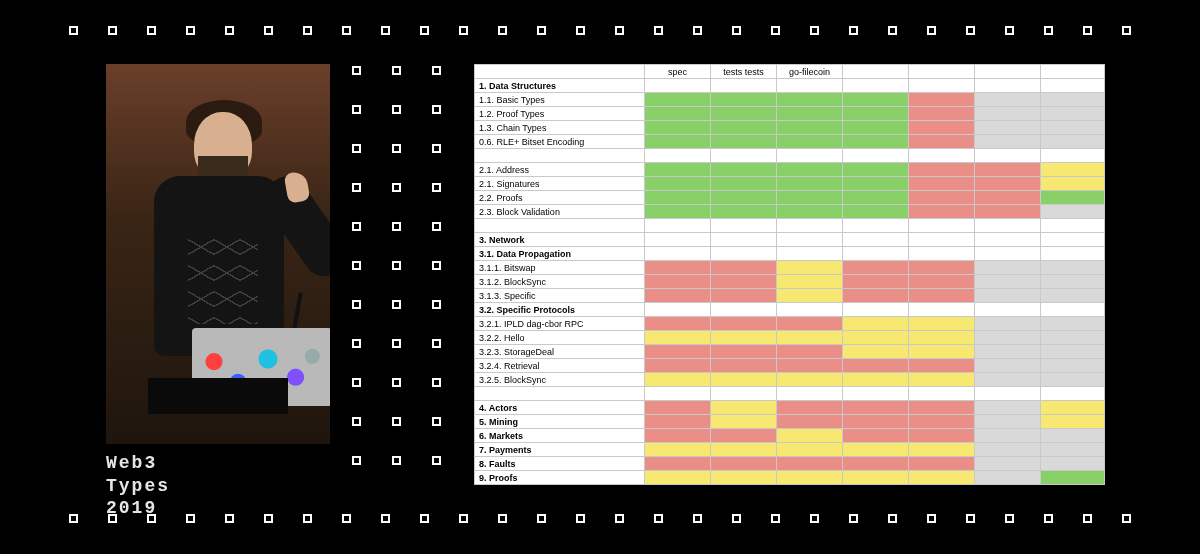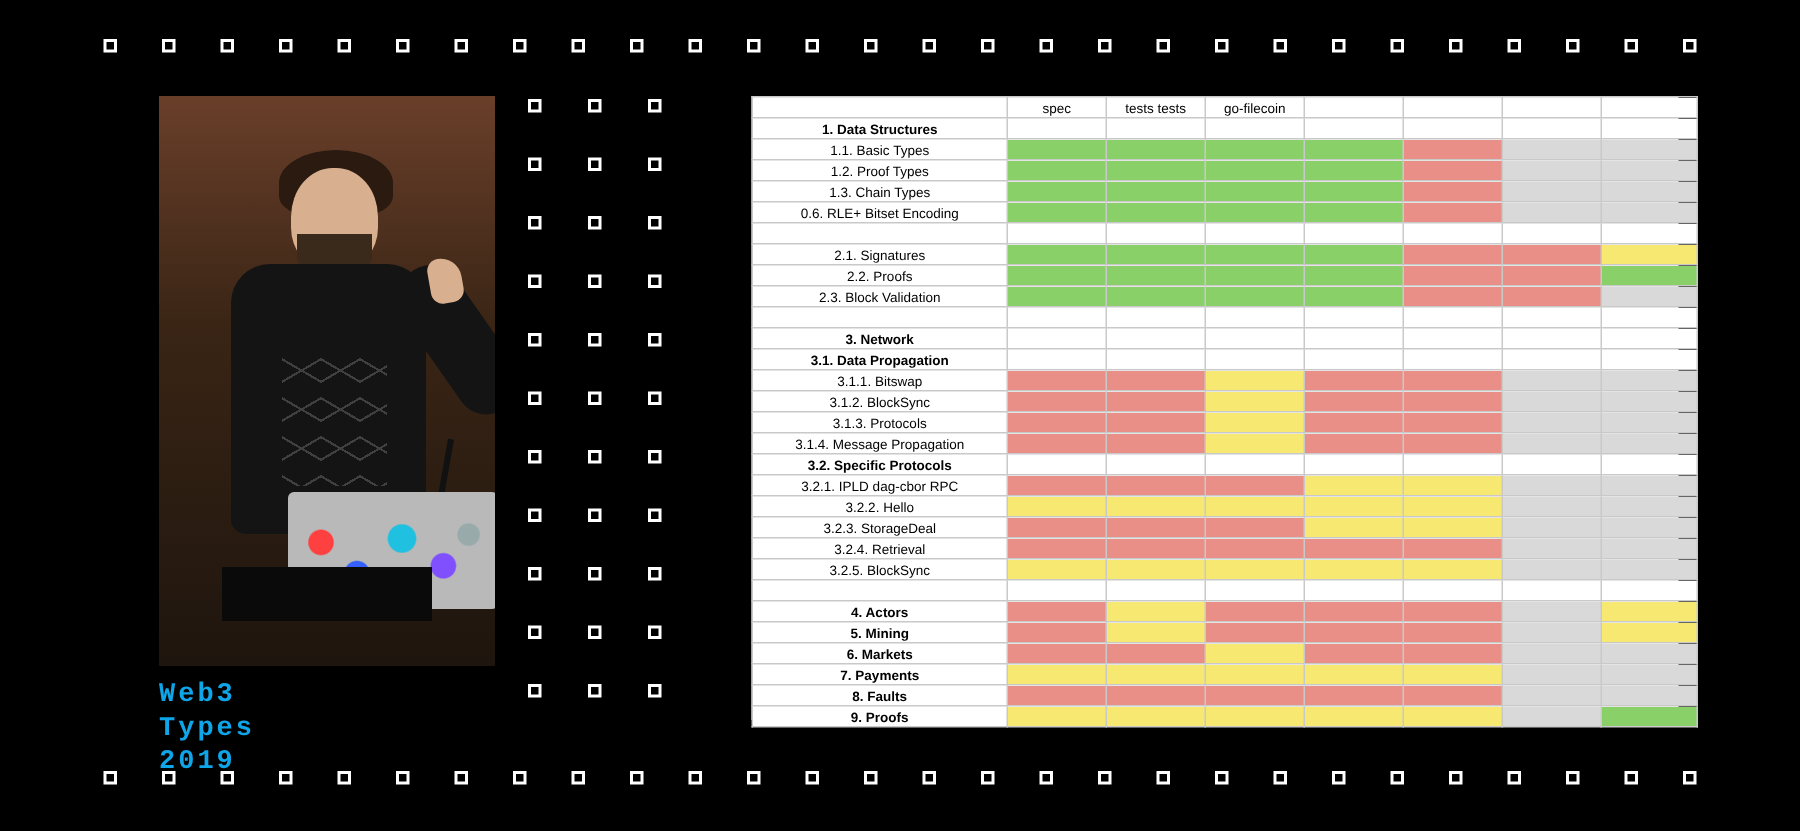--- a/index.html
+++ b/index.html
@@ -43,32 +43,32 @@
       radial-gradient(circle at 10% 30%, #ff4040 0 8px, transparent 9px),
       radial-gradient(circle at 30% 70%, #3460ff 0 8px, transparent 9px),
       radial-gradient(circle at 55% 25%, #20c0e0 0 9px, transparent 10px),
       radial-gradient(circle at 78% 60%, #8050ff 0 8px, transparent 9px),
       radial-gradient(circle at 92% 20%, #9aa 0 7px, transparent 8px);
   }
   .podium { position:absolute; left:0; right:0; bottom:0; height:36px; background:#0a0a0a; }
   .mic    { position:absolute; bottom:22px; right:-6px; width:4px; height:100px; background:#111; transform:rotate(10deg); }
 
   .event-title {
-    position:absolute; left:106px; top:452px; color:#0ea5e9; font-family: "Courier New", monospace;
+    position:absolute; left:106px; top:452px; color:#e5e5e5; font-family: "Courier New", monospace;
     font-weight:700; letter-spacing:2px; line-height:1.25; font-size:18px;
   }
 
   
   .slide {
-    position:absolute; left:501px; top:64px; width:618px; height:416px; background:#fff;
+    position:absolute; left:474px; top:64px; width:618px; height:416px; background:#fff;
   }
   .tbl { width:100%; border-collapse:collapse; table-layout:fixed; font-size:9px; }
   .tbl th, .tbl td { border:1px solid #c9c9c9; height:14px; padding:0 4px; overflow:hidden; white-space:nowrap; }
   .tbl th { font-weight:400; text-align:center; background:#fff; }
-  .tbl td.label { text-align:center; background:#fff;margin-left:24px; }
+  .tbl td.label { text-align:left; background:#fff;margin-left:24px; }
   .tbl td.label.section { font-weight:700; }
   .tbl td.cell { padding:0; }
   .g { background:#8ad069; }  
   .r { background:#e98f87; }  
   .y { background:#f7e872; }  
   .x { background:#d9d9d9; }  
   .w { background:#ffffff; }  
 </style>
 </head>
 <body>
@@ -277,20 +277,30 @@
             <td class="label"></td>
             <td class="cell w"></td>
             <td class="cell w"></td>
             <td class="cell w"></td>
             <td class="cell w"></td>
             <td class="cell w"></td>
             <td class="cell w"></td>
             <td class="cell w"></td>
           </tr>
           <tr>
+            <td class="label">2.1. Address</td>
+            <td class="cell g"></td>
+            <td class="cell g"></td>
+            <td class="cell g"></td>
+            <td class="cell g"></td>
+            <td class="cell r"></td>
+            <td class="cell r"></td>
+            <td class="cell y"></td>
+          </tr>
+          <tr>
             <td class="label">2.1. Signatures</td>
             <td class="cell g"></td>
             <td class="cell g"></td>
             <td class="cell g"></td>
             <td class="cell g"></td>
             <td class="cell r"></td>
             <td class="cell r"></td>
             <td class="cell y"></td>
           </tr>
           <tr>
@@ -357,31 +367,21 @@
             <td class="label">3.1.2. BlockSync</td>
             <td class="cell r"></td>
             <td class="cell r"></td>
             <td class="cell y"></td>
             <td class="cell r"></td>
             <td class="cell r"></td>
             <td class="cell x"></td>
             <td class="cell x"></td>
           </tr>
           <tr>
-            <td class="label">3.1.3. Protocols</td>
-            <td class="cell r"></td>
-            <td class="cell r"></td>
-            <td class="cell y"></td>
-            <td class="cell r"></td>
-            <td class="cell r"></td>
-            <td class="cell x"></td>
-            <td class="cell x"></td>
-          </tr>
-          <tr>
-            <td class="label">3.1.4. Message Propagation</td>
+            <td class="label">3.1.3. Specific</td>
             <td class="cell r"></td>
             <td class="cell r"></td>
             <td class="cell y"></td>
             <td class="cell r"></td>
             <td class="cell r"></td>
             <td class="cell x"></td>
             <td class="cell x"></td>
           </tr>
           <tr>
             <td class="label section">3.2. Specific Protocols</td>

